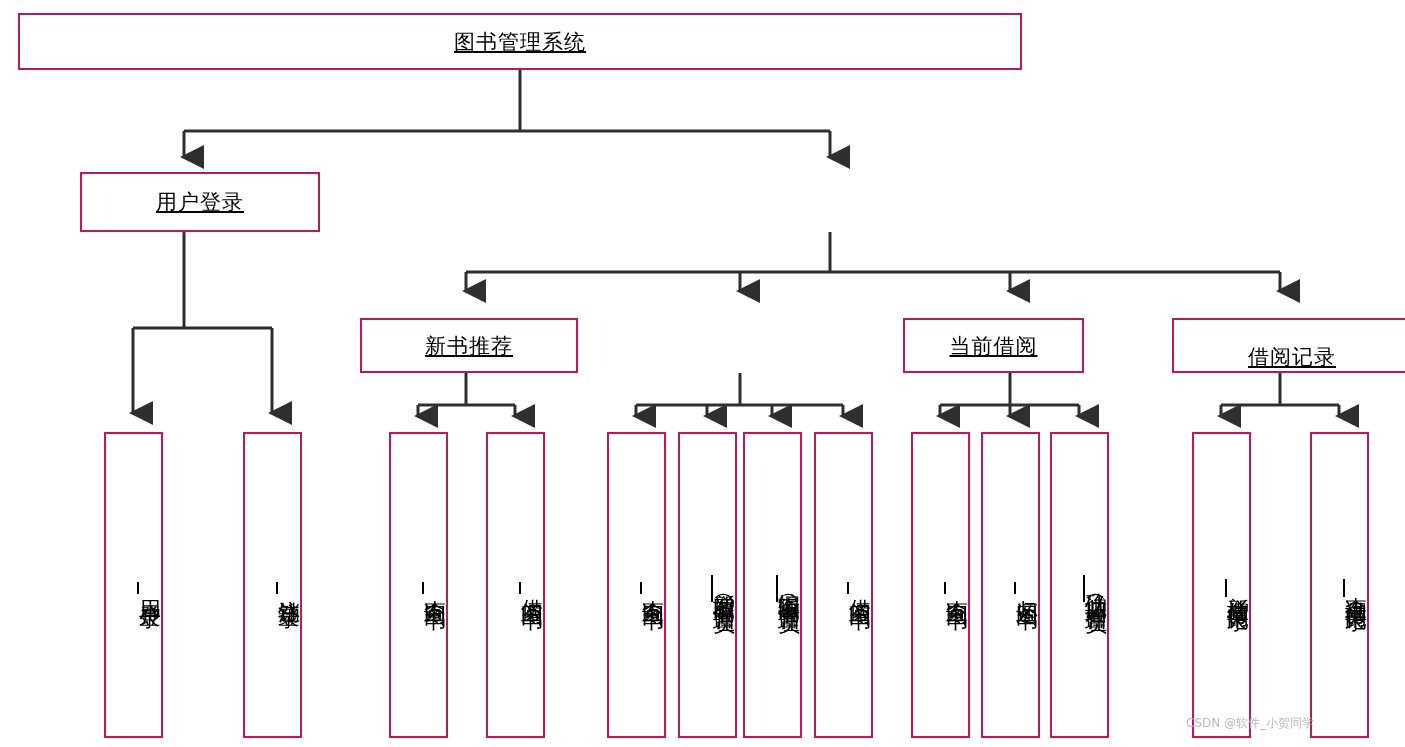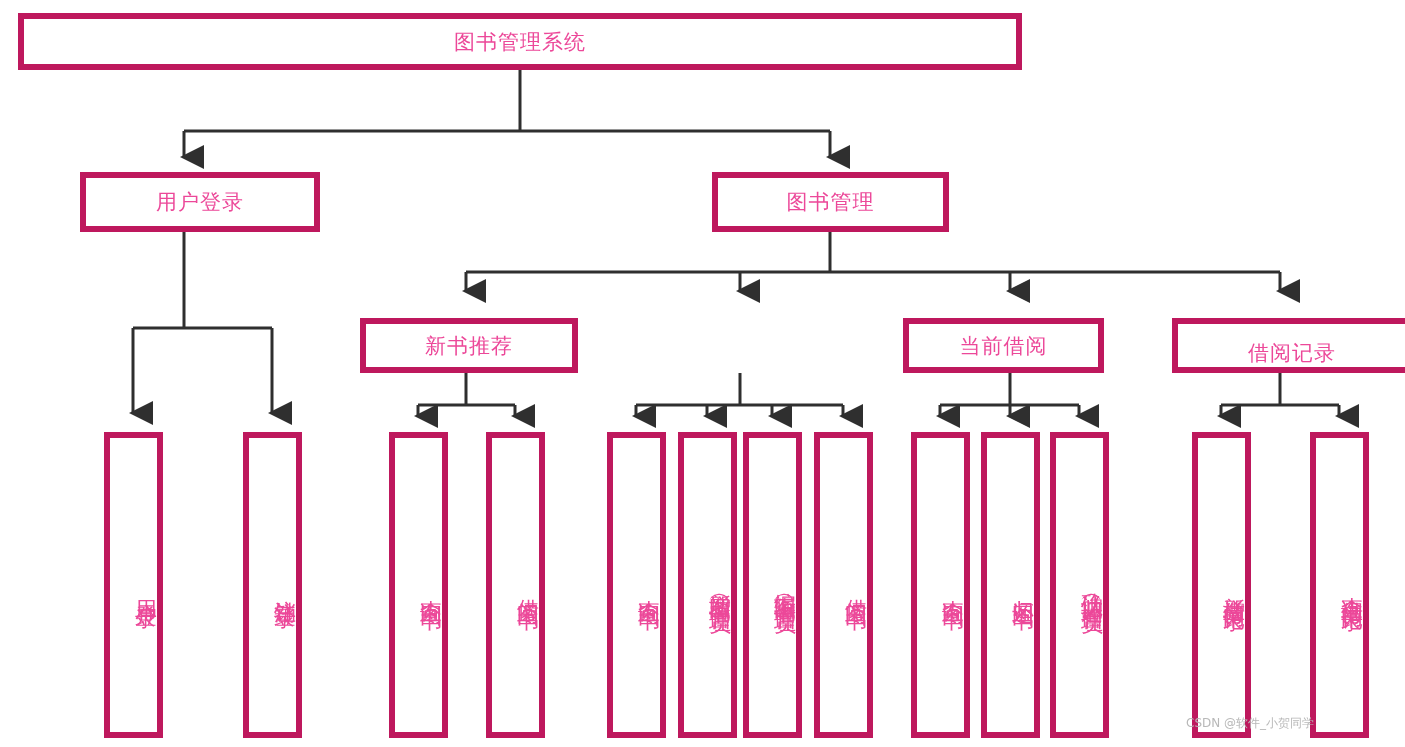--- a/index.html
+++ b/index.html
@@ -19,26 +19,27 @@
     position: absolute;
     left: 0;
     top: 0;
     width: 1405px;
     height: 747px;
     pointer-events: none;
   }
   .node {
     position: absolute;
     box-sizing: border-box;
-    border: 6px solid #be185d;
+    border: 2px solid #be185d;
     background: #ffffff;
     display: flex;
     align-items: center;
     justify-content: center;
-    color: #ec4899;
+    color: #000000;
+    text-decoration: underline;
   }
   .node.horiz {
     font-size: 21px;
     letter-spacing: 1px;
   }
   .node.vert {
     writing-mode: vertical-rl;
     text-orientation: upright;
     font-size: 22px;
     line-height: 1.0;
@@ -118,28 +119,25 @@
     </g>
   </svg>
 
   <div class="node horiz" style="left:18px; top:13px; width:1004px; height:57px;">
     <span>图书管理系统</span>
   </div>
 
   <div class="node horiz" style="left:80px; top:172px; width:240px; height:60px;">
     <span>用户登录</span>
   </div>
-  <div class="node horiz" style="left:712px; top:172px; width:237px; height:60px;">
-    <span>图书管理</span>
-  </div>
 
   <div class="node horiz" style="left:360px; top:318px; width:218px; height:55px;">
     <span>新书推荐</span>
   </div>
-  <div class="node horiz" style="left:903px; top:318px; width:201px; height:55px;">
+  <div class="node horiz" style="left:903px; top:318px; width:181px; height:55px;">
     <span>当前借阅</span>
   </div>
   <div class="node horiz" style="left:1172px; top:318px; width:240px; height:55px;align-items:flex-end;">
     <span>借阅记录</span>
   </div>
 
   <div class="node vert" style="left:104px; top:432px; width:59px; height:306px;">
     <span class="vtxt">用户登录</span>
   </div>
   <div class="node vert" style="left:243px; top:432px; width:59px; height:306px;">

